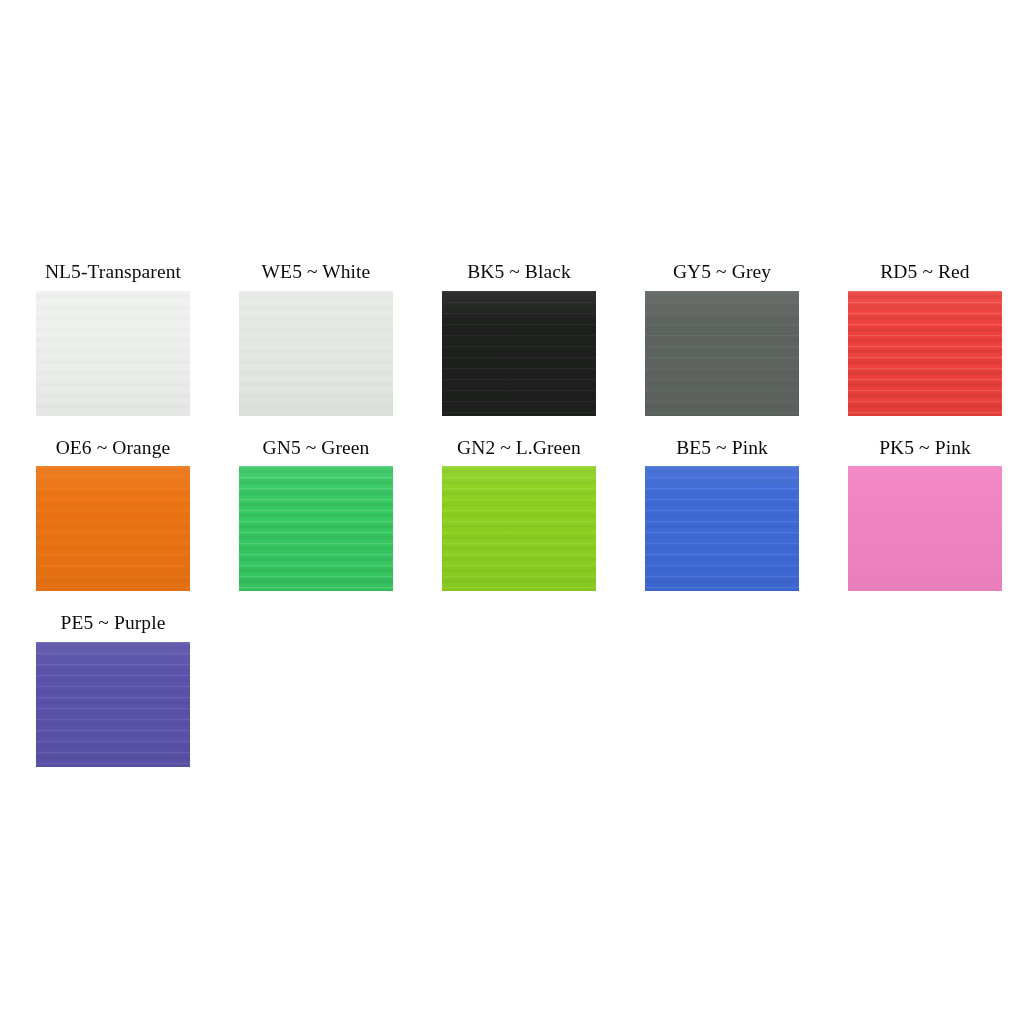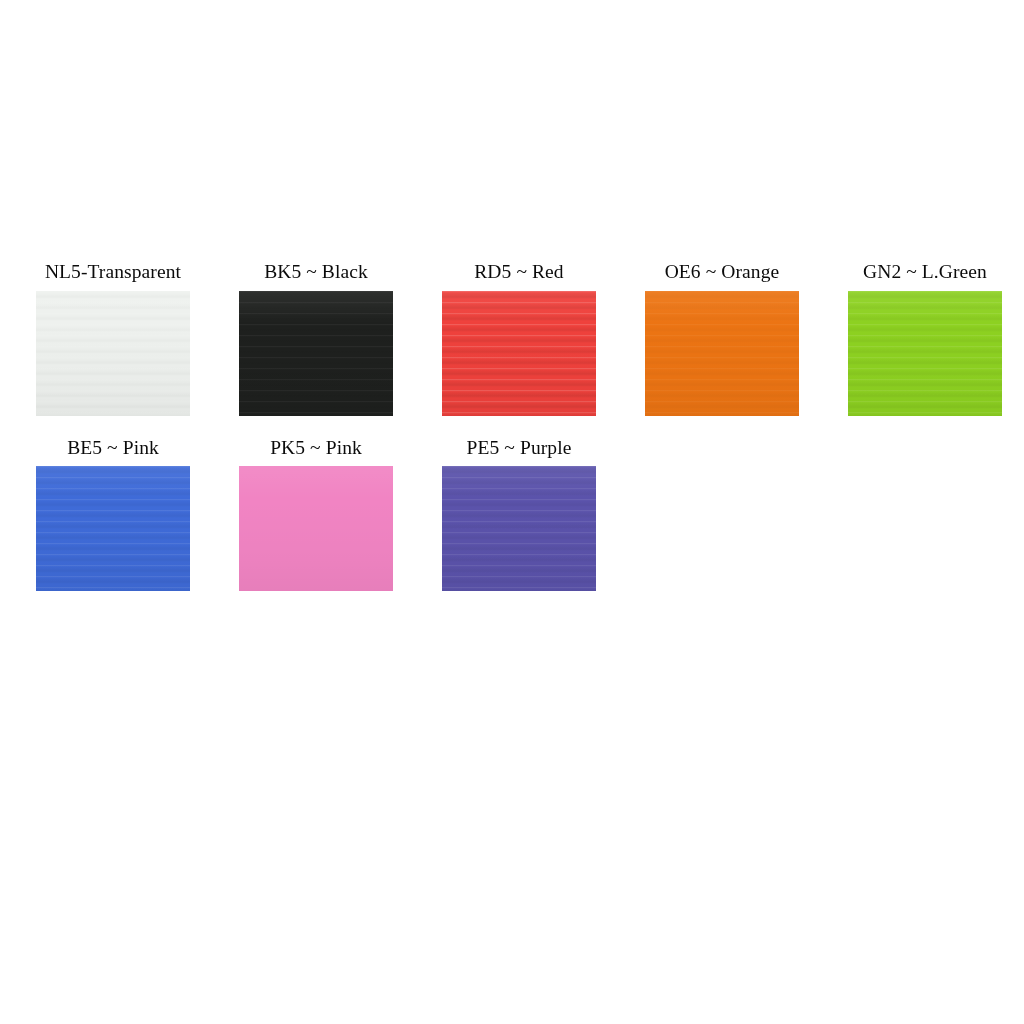--- a/index.html
+++ b/index.html
@@ -76,37 +76,58 @@
 <div id="swatch-chart">
   <div class="swatch-grid">
       <div class="swatch-cell">
         <div class="swatch-label">NL5-Transparent</div>
         <div class="swatch-chip" style="background: rgb(238, 241, 238);">
           <div class="ribs" style="background: repeating-linear-gradient(rgba(255, 255, 255, 0.047) 0px, rgba(255, 255, 255, 0.047) 1px, rgba(255, 255, 255, 0) 1.6px, rgba(0, 0, 0, 0.024) 6px, rgba(0, 0, 0, 0) 8px, rgba(0, 0, 0, 0) 11px);"></div>
           <div class="sheen" style="background: linear-gradient(rgba(255, 255, 255, 0.07) 0%, rgba(255, 255, 255, 0) 26%, rgba(0, 0, 0, 0.02) 72%, rgba(0, 0, 0, 0.043) 100%);"></div>
         </div>
       </div>
       <div class="swatch-cell">
+        <div class="swatch-label">WE5 ~ White</div>
+        <div class="swatch-chip" style="background: rgb(230, 234, 229);">
+          <div class="ribs" style="background: repeating-linear-gradient(rgba(255, 255, 255, 0.047) 0px, rgba(255, 255, 255, 0.047) 1px, rgba(255, 255, 255, 0) 1.6px, rgba(0, 0, 0, 0.024) 6px, rgba(0, 0, 0, 0) 8px, rgba(0, 0, 0, 0) 11px);"></div>
+          <div class="sheen" style="background: linear-gradient(rgba(255, 255, 255, 0.07) 0%, rgba(255, 255, 255, 0) 26%, rgba(0, 0, 0, 0.02) 72%, rgba(0, 0, 0, 0.043) 100%);"></div>
+        </div>
+      </div>
+      <div class="swatch-cell">
         <div class="swatch-label">BK5 ~ Black</div>
         <div class="swatch-chip" style="background: rgb(30, 32, 30);">
+          <div class="ribs" style="background: repeating-linear-gradient(rgba(255, 255, 255, 0.047) 0px, rgba(255, 255, 255, 0.047) 1px, rgba(255, 255, 255, 0) 1.6px, rgba(0, 0, 0, 0.024) 6px, rgba(0, 0, 0, 0) 8px, rgba(0, 0, 0, 0) 11px);"></div>
+          <div class="sheen" style="background: linear-gradient(rgba(255, 255, 255, 0.07) 0%, rgba(255, 255, 255, 0) 26%, rgba(0, 0, 0, 0.02) 72%, rgba(0, 0, 0, 0.043) 100%);"></div>
+        </div>
+      </div>
+      <div class="swatch-cell">
+        <div class="swatch-label">GY5 ~ Grey</div>
+        <div class="swatch-chip" style="background: rgb(94, 100, 96);">
           <div class="ribs" style="background: repeating-linear-gradient(rgba(255, 255, 255, 0.047) 0px, rgba(255, 255, 255, 0.047) 1px, rgba(255, 255, 255, 0) 1.6px, rgba(0, 0, 0, 0.024) 6px, rgba(0, 0, 0, 0) 8px, rgba(0, 0, 0, 0) 11px);"></div>
           <div class="sheen" style="background: linear-gradient(rgba(255, 255, 255, 0.07) 0%, rgba(255, 255, 255, 0) 26%, rgba(0, 0, 0, 0.02) 72%, rgba(0, 0, 0, 0.043) 100%);"></div>
         </div>
       </div>
       <div class="swatch-cell">
         <div class="swatch-label">RD5 ~ Red</div>
         <div class="swatch-chip" style="background: rgb(239, 65, 60);">
           <div class="ribs" style="background: repeating-linear-gradient(rgba(255, 255, 255, 0.15) 0px, rgba(255, 255, 255, 0.15) 1px, rgba(255, 255, 255, 0) 1.6px, rgba(0, 0, 0, 0.075) 6px, rgba(0, 0, 0, 0) 8px, rgba(0, 0, 0, 0) 11px);"></div>
           <div class="sheen" style="background: linear-gradient(rgba(255, 255, 255, 0.07) 0%, rgba(255, 255, 255, 0) 26%, rgba(0, 0, 0, 0.02) 72%, rgba(0, 0, 0, 0.043) 100%);"></div>
         </div>
       </div>
       <div class="swatch-cell">
         <div class="swatch-label">OE6 ~ Orange</div>
         <div class="swatch-chip" style="background: rgb(236, 116, 19);">
           <div class="ribs" style="background: repeating-linear-gradient(rgba(255, 255, 255, 0.047) 0px, rgba(255, 255, 255, 0.047) 1px, rgba(255, 255, 255, 0) 1.6px, rgba(0, 0, 0, 0.024) 6px, rgba(0, 0, 0, 0) 8px, rgba(0, 0, 0, 0) 11px);"></div>
+          <div class="sheen" style="background: linear-gradient(rgba(255, 255, 255, 0.07) 0%, rgba(255, 255, 255, 0) 26%, rgba(0, 0, 0, 0.02) 72%, rgba(0, 0, 0, 0.043) 100%);"></div>
+        </div>
+      </div>
+      <div class="swatch-cell">
+        <div class="swatch-label">GN5 ~ Green</div>
+        <div class="swatch-chip" style="background: rgb(55, 202, 99);">
+          <div class="ribs" style="background: repeating-linear-gradient(rgba(255, 255, 255, 0.15) 0px, rgba(255, 255, 255, 0.15) 1px, rgba(255, 255, 255, 0) 1.6px, rgba(0, 0, 0, 0.075) 6px, rgba(0, 0, 0, 0) 8px, rgba(0, 0, 0, 0) 11px);"></div>
           <div class="sheen" style="background: linear-gradient(rgba(255, 255, 255, 0.07) 0%, rgba(255, 255, 255, 0) 26%, rgba(0, 0, 0, 0.02) 72%, rgba(0, 0, 0, 0.043) 100%);"></div>
         </div>
       </div>
       <div class="swatch-cell">
         <div class="swatch-label">GN2 ~ L.Green</div>
         <div class="swatch-chip" style="background: rgb(141, 209, 33);">
           <div class="ribs" style="background: repeating-linear-gradient(rgba(255, 255, 255, 0.086) 0px, rgba(255, 255, 255, 0.086) 1px, rgba(255, 255, 255, 0) 1.6px, rgba(0, 0, 0, 0.043) 6px, rgba(0, 0, 0, 0) 8px, rgba(0, 0, 0, 0) 11px);"></div>
           <div class="sheen" style="background: linear-gradient(rgba(255, 255, 255, 0.07) 0%, rgba(255, 255, 255, 0) 26%, rgba(0, 0, 0, 0.02) 72%, rgba(0, 0, 0, 0.043) 100%);"></div>
         </div>
       </div>

